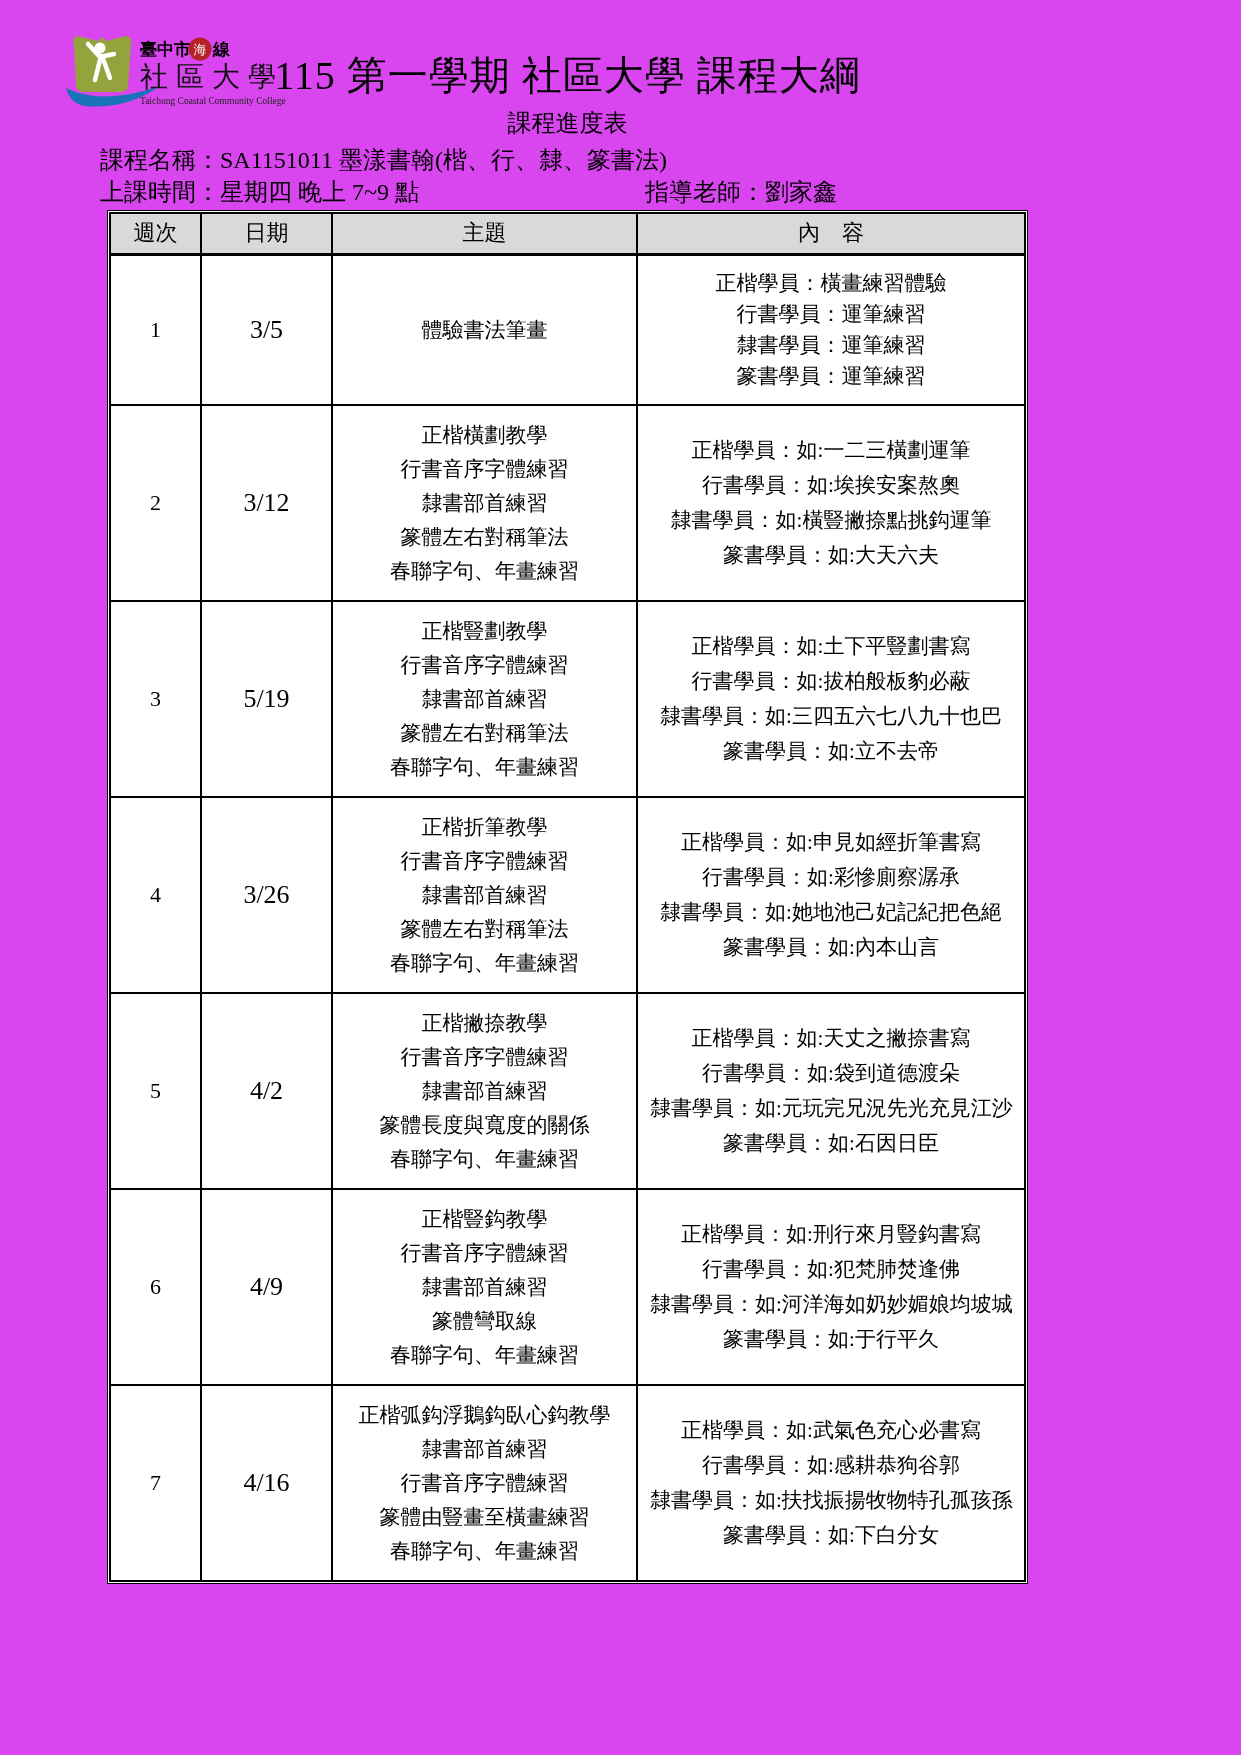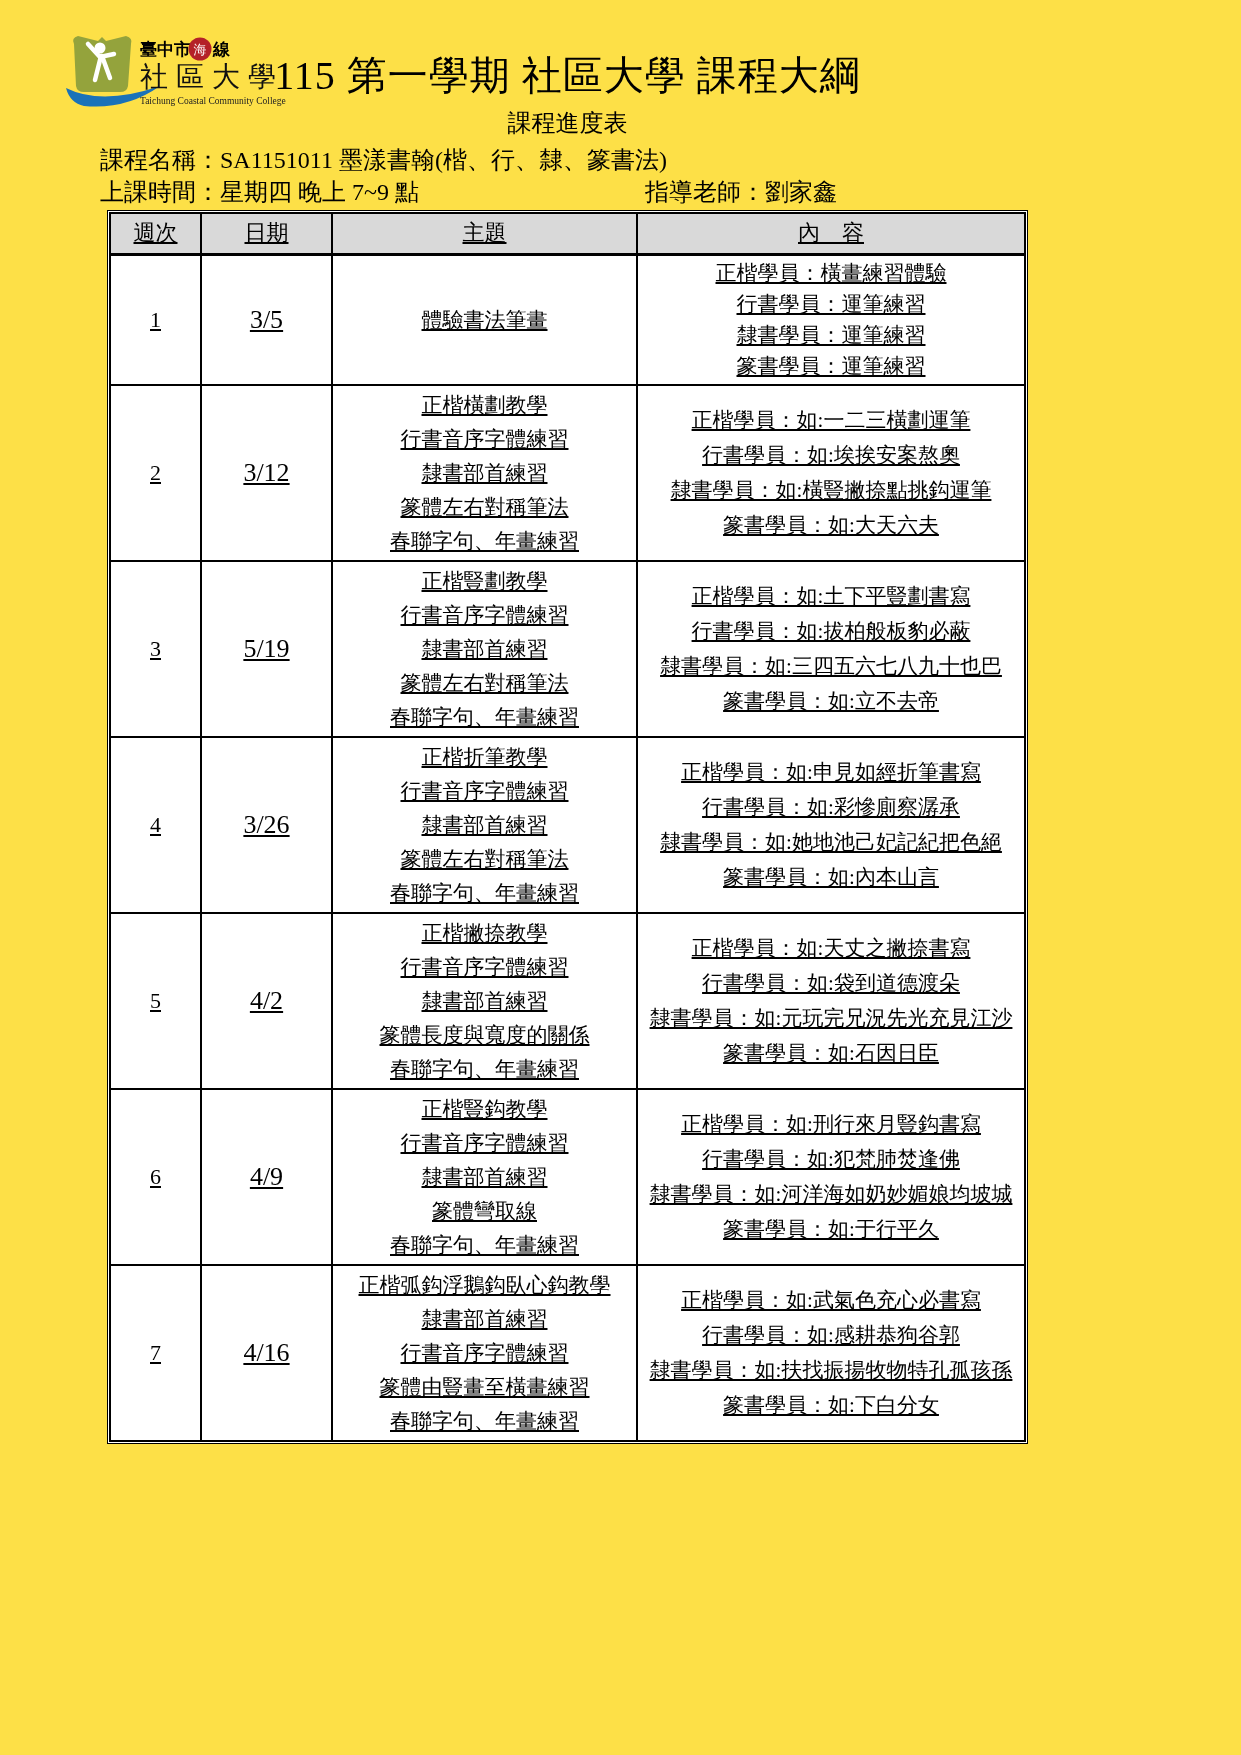--- a/index.html
+++ b/index.html
@@ -1,21 +1,21 @@
 <!DOCTYPE html>
 <html><head>
 <meta charset="utf-8">
 <style>
   * { margin:0; padding:0; box-sizing:border-box; }
   html,body { background:#888; }
   .page {
     position:relative;
     width:1241px; height:1755px;
     margin:0 auto;
-    background:#fde047;
+    background:#d946ef;
     color:#000;
     font-family:"Liberation Serif","DejaVu Serif",serif;
     overflow:hidden;
   }
   .content { position:absolute; left:107px; top:0; width:921px; }
 
   
   .logo { position:absolute; left:64px; top:30px; width:232px; height:86px; }
 
   
@@ -46,37 +46,36 @@
   .info-line.second { margin-top:4px; position:relative; }
   .teacher-part { position:absolute; left:545px; top:0; }
 
   
   .table-wrap { margin-top:4px; border:1px solid #000; padding:1px; background:#fff; }
   table.schedule {
     width:100%;
     border-collapse:collapse;
     table-layout:fixed;
     border:2px solid #b91c1c;
-    text-decoration:underline;
   }
   table.schedule th {
     background:#d9d9d9;
     border:2px solid #000;
     border-bottom:3px solid #000;
     height:41px;
     font-size:22px;
     font-weight:400;
     text-align:center;
     vertical-align:middle;
   }
   table.schedule td {
     border:2px solid #000;
     text-align:center;
     vertical-align:middle;
-    padding:2px;
+    padding:12px;
     overflow:hidden;
   }
   tr.body-row { height:171px; }
   tr.body-row.first { height:124px; }
   .week-cell-txt { font-size:22px; }
   .date-cell-txt { font-size:26px; }
   .topic-line  { font-size:21px; line-height:34px; white-space:nowrap; }
   .content-line{ font-size:21px; line-height:35px; white-space:nowrap; }
   tr.body-row.first .content-line { line-height:31px; }
 </style>

